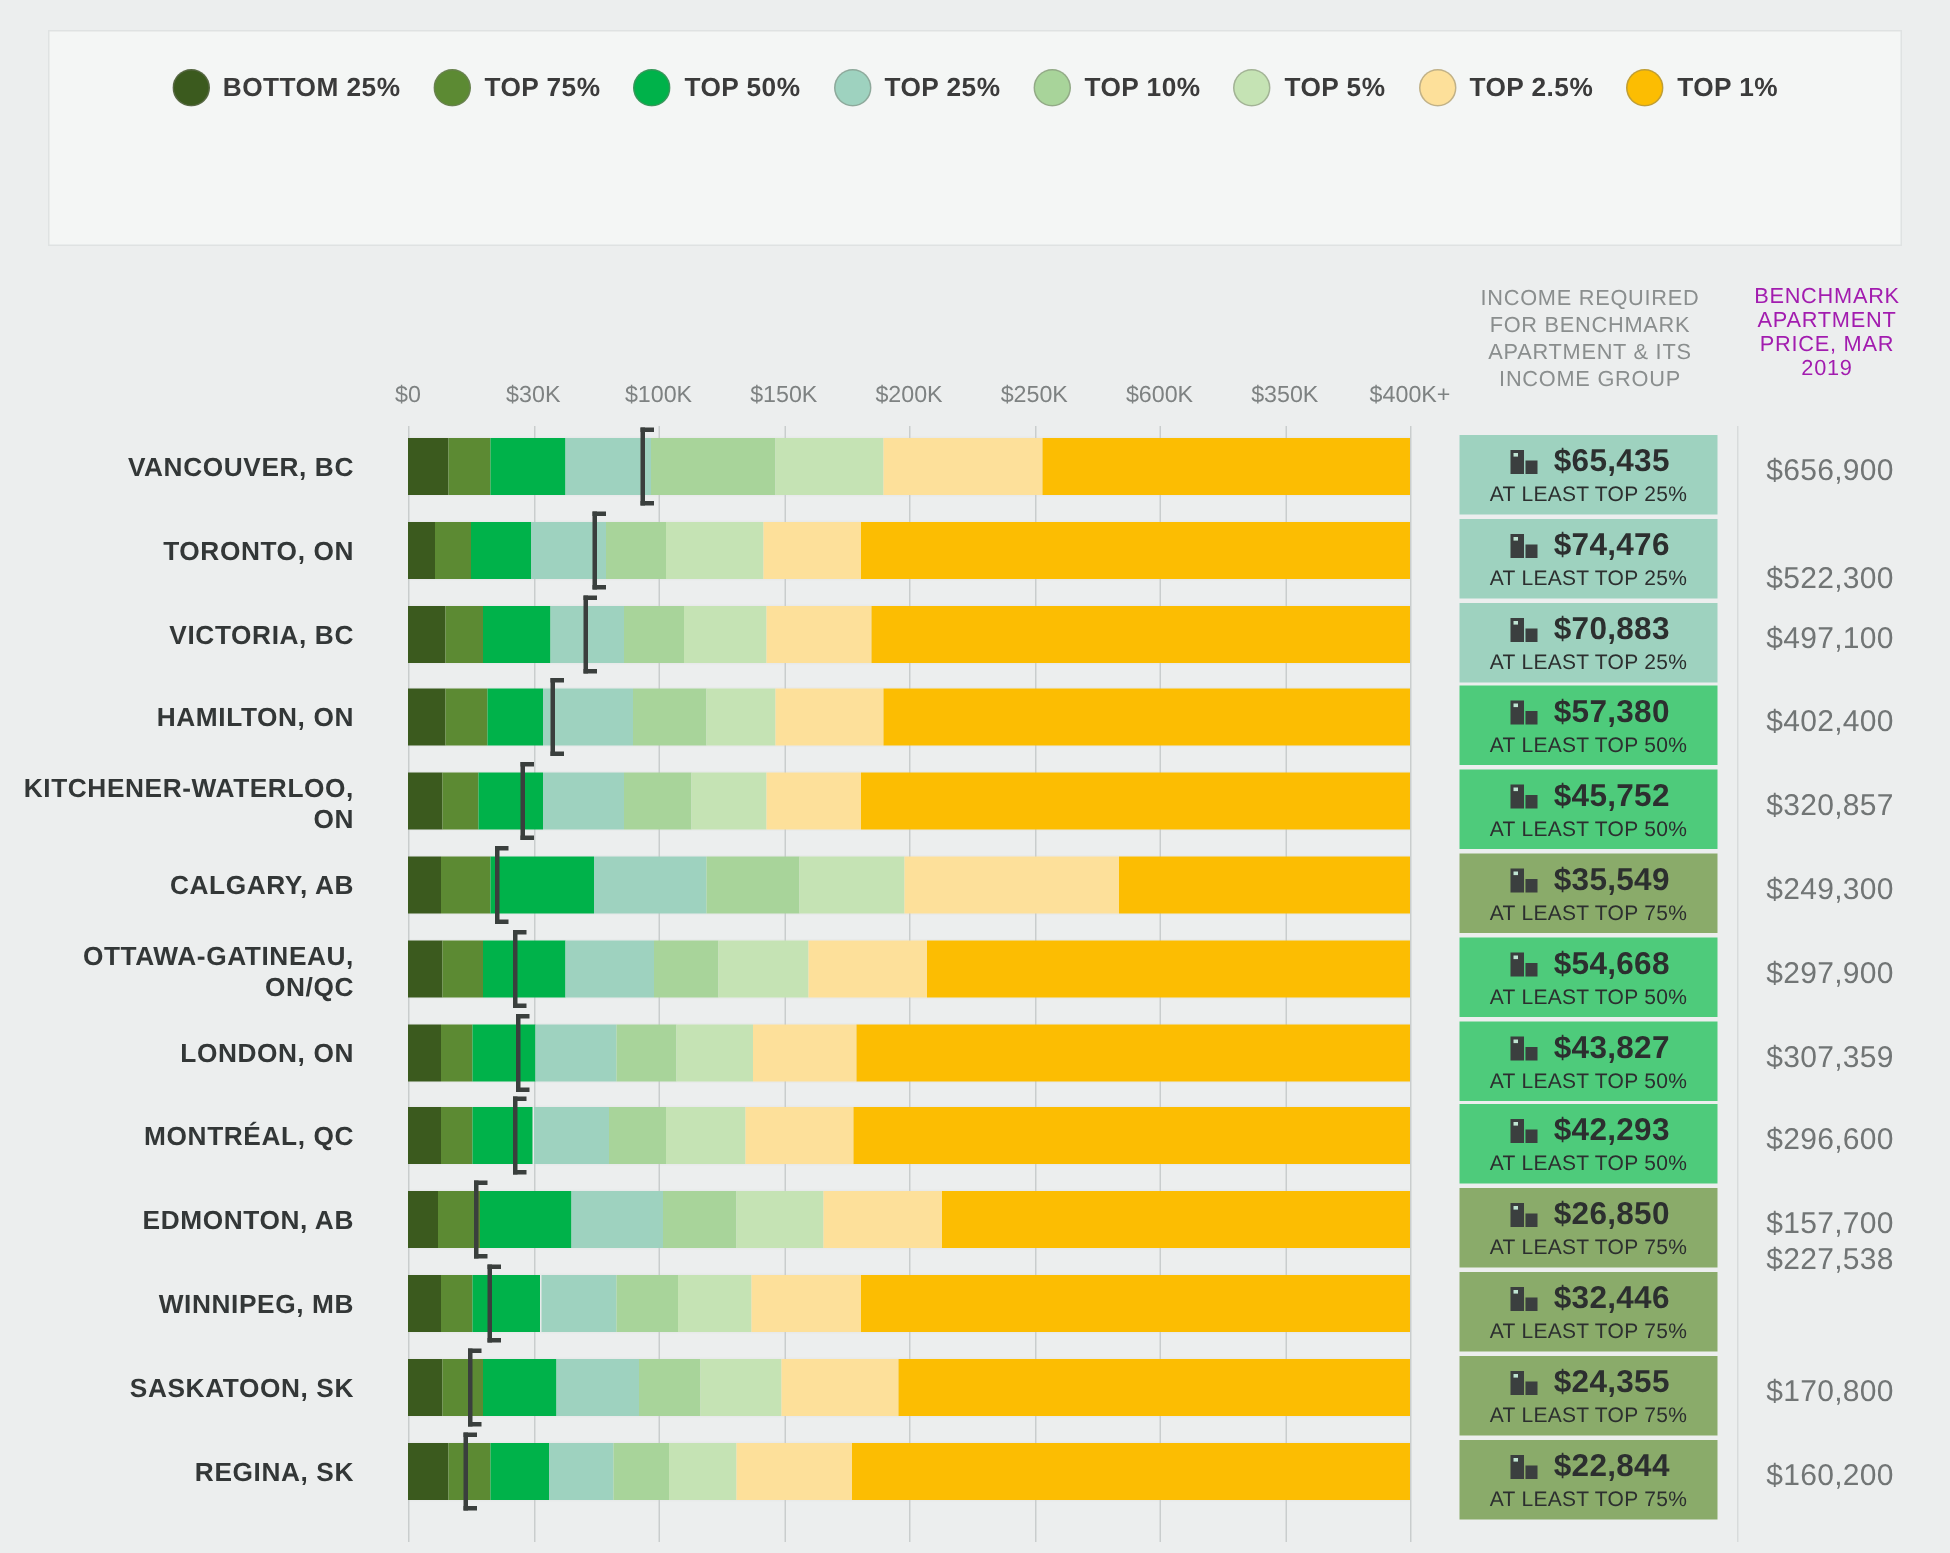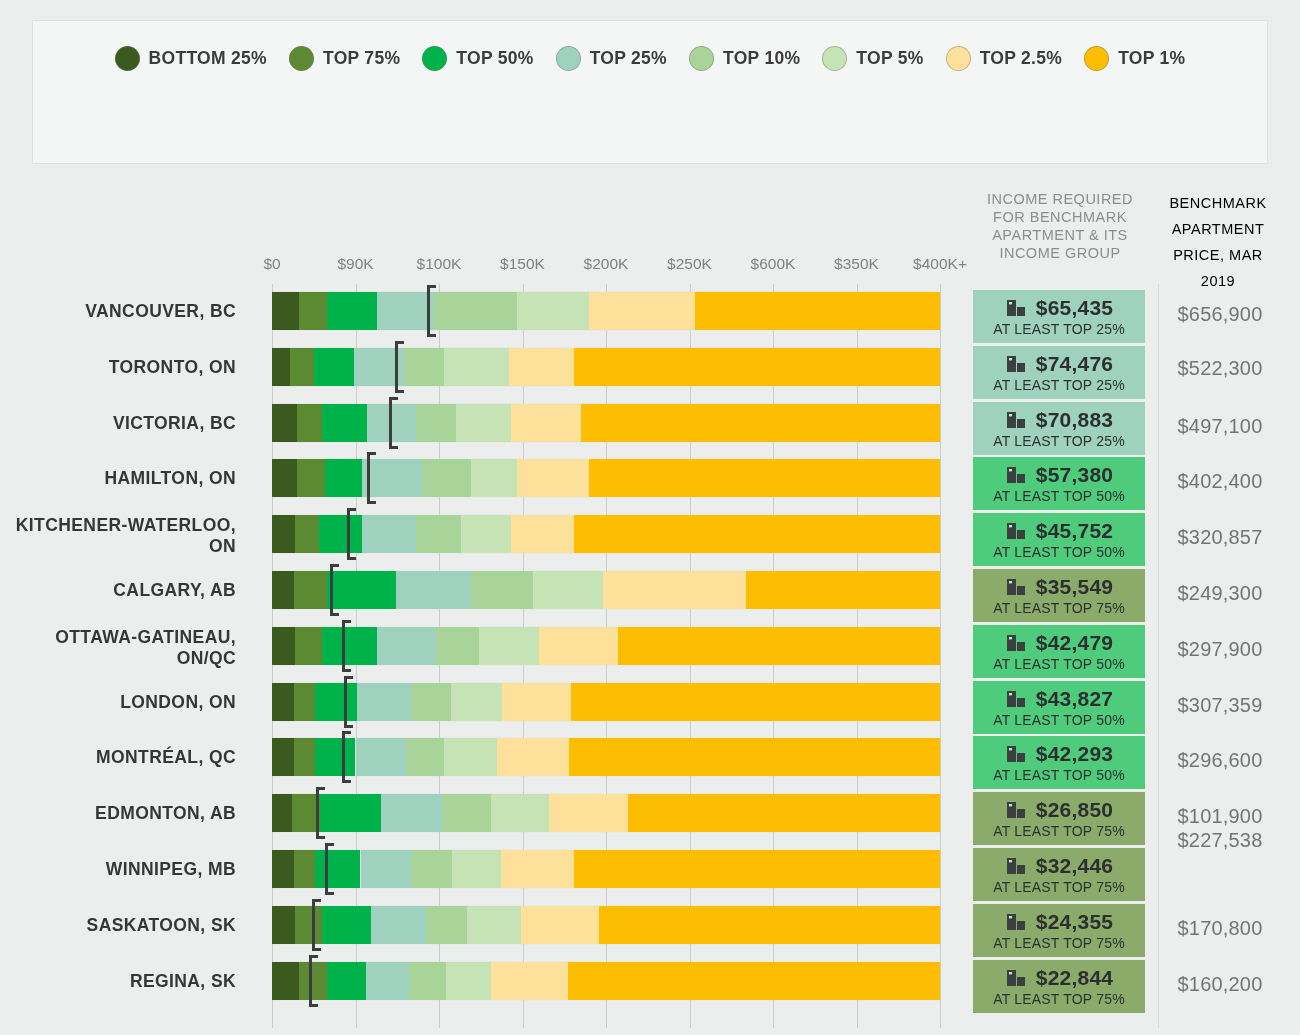--- a/index.html
+++ b/index.html
@@ -40,22 +40,22 @@
     position: absolute; left: 272px; top: 198px; width: 668px;
     text-align: center; font-size: 15px; letter-spacing: .8px; color: #8a8e8e;
   }
   .hdr-required {
     position: absolute; left: 975px; top: 190px; width: 170px;
     text-align: center; font-size: 14.5px; line-height: 18px;
     letter-spacing: .5px; color: #8a8e8e;
   }
   .hdr-benchmark {
     position: absolute; left: 1160px; top: 190px; width: 116px;
-    text-align: center; font-size: 14.5px; line-height: 26px;
-    letter-spacing: .5px; color: #000000;
+    text-align: center; font-size: 14.5px; line-height: 16px;
+    letter-spacing: .5px; color: #a21caf;
   }
 
   
   .axis-ticks { position: absolute; left: 0; top: 255px; width: 1300px; height: 20px; }
   .tick-label {
     position: absolute; font-size: 15.5px; color: #7e8282; transform: translateX(-50%);
     white-space: nowrap;
   }
 
   
@@ -156,21 +156,21 @@
           <span class="legend-label">TOP 1%</span>
         </div>
       </div>
   </div>
 
   <div class="hdr-required">INCOME REQUIRED FOR BENCHMARK APARTMENT &amp; ITS INCOME GROUP</div>
   <div class="hdr-benchmark">BENCHMARK APARTMENT PRICE, MAR 2019</div>
 
   <div class="axis-ticks" id="axis-ticks">
       <div class="tick-label" style="left: 272px;">$0</div>
-      <div class="tick-label" style="left: 355.5px;">$90K</div>
+      <div class="tick-label" style="left: 355.5px;">$30K</div>
       <div class="tick-label" style="left: 439px;">$100K</div>
       <div class="tick-label" style="left: 522.5px;">$150K</div>
       <div class="tick-label" style="left: 606px;">$200K</div>
       <div class="tick-label" style="left: 689.5px;">$250K</div>
       <div class="tick-label" style="left: 773px;">$600K</div>
       <div class="tick-label" style="left: 856.5px;">$350K</div>
       <div class="tick-label" style="left: 940px;">$400K+</div>
     </div>
 
   <div class="city-labels" id="city-labels">
@@ -430,21 +430,21 @@
         </div>
         <div class="callout-group">AT LEAST TOP 75%</div>
       </div>
       <div class="callout" style="top: 340.8px; background: rgb(78, 203, 123);">
         <div class="callout-top">
           <svg class="bld-icon" width="22" height="22" viewBox="0 0 22 22">
             <path d="M2 3 h9 v16 h-9 z" fill="#3b3f3f"></path>
             <path d="M12 10 h8 v9 h-8 z" fill="#3b3f3f"></path>
             <rect x="4" y="5" width="3" height="2.4" fill="#bfe4d2"></rect>
           </svg>
-          <span class="callout-amount">$42,479</span>
+          <span class="callout-amount">$54,668</span>
         </div>
         <div class="callout-group">AT LEAST TOP 50%</div>
       </div>
       <div class="callout" style="top: 396.6px; background: rgb(78, 203, 123);">
         <div class="callout-top">
           <svg class="bld-icon" width="22" height="22" viewBox="0 0 22 22">
             <path d="M2 3 h9 v16 h-9 z" fill="#3b3f3f"></path>
             <path d="M12 10 h8 v9 h-8 z" fill="#3b3f3f"></path>
             <rect x="4" y="5" width="3" height="2.4" fill="#bfe4d2"></rect>
           </svg>
@@ -505,27 +505,27 @@
           </svg>
           <span class="callout-amount">$22,844</span>
         </div>
         <div class="callout-group">AT LEAST TOP 75%</div>
       </div>
     </div>
 
   <div class="bench-divider"></div>
   <div class="benchmarks" id="benchmarks">
       <div class="benchmark-cell" style="top: 19px;">$656,900</div>
-      <div class="benchmark-cell" style="top: 73px;">$522,300</div>
+      <div class="benchmark-cell" style="top: 91px;">$522,300</div>
       <div class="benchmark-cell" style="top: 130.6px;">$497,100</div>
       <div class="benchmark-cell" style="top: 186.4px;">$402,400</div>
       <div class="benchmark-cell" style="top: 242.2px;">$320,857</div>
       <div class="benchmark-cell" style="top: 298px;">$249,300</div>
       <div class="benchmark-cell" style="top: 353.8px;">$297,900</div>
       <div class="benchmark-cell" style="top: 409.6px;">$307,359</div>
       <div class="benchmark-cell" style="top: 465.4px;">$296,600</div>
-      <div class="benchmark-cell" style="top: 521.2px;">$101,900</div>
+      <div class="benchmark-cell" style="top: 521.2px;">$157,700</div>
       <div class="benchmark-cell" style="top: 545px;">$227,538</div>
       <div class="benchmark-cell" style="top: 632.8px;">$170,800</div>
       <div class="benchmark-cell" style="top: 688.6px;">$160,200</div>
     </div>
 
 </div>
 
 </body></html>

